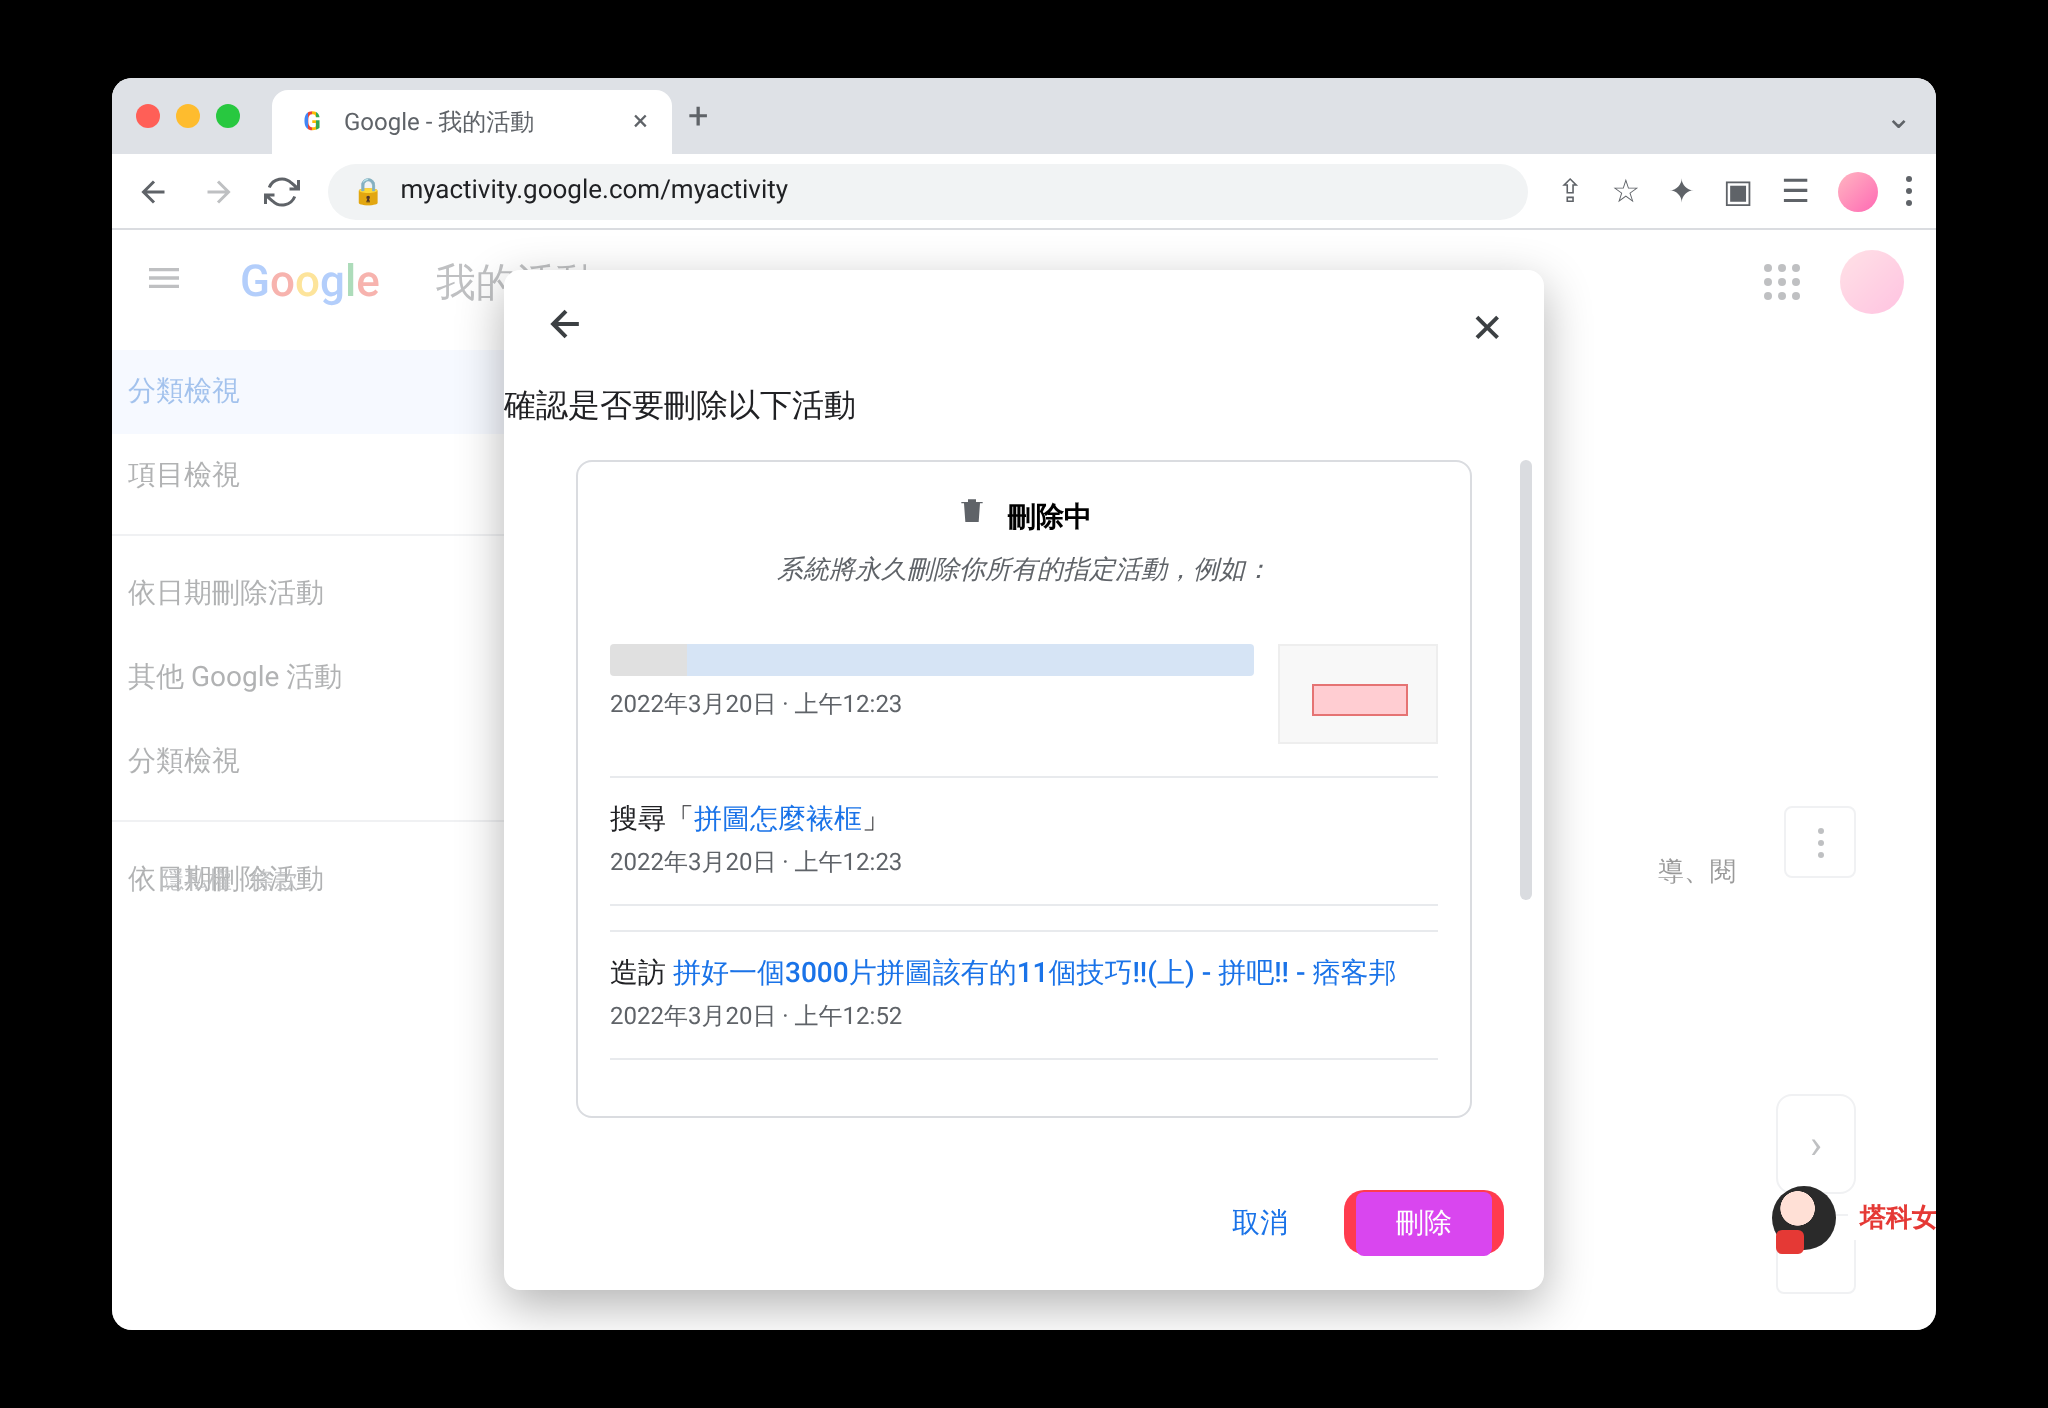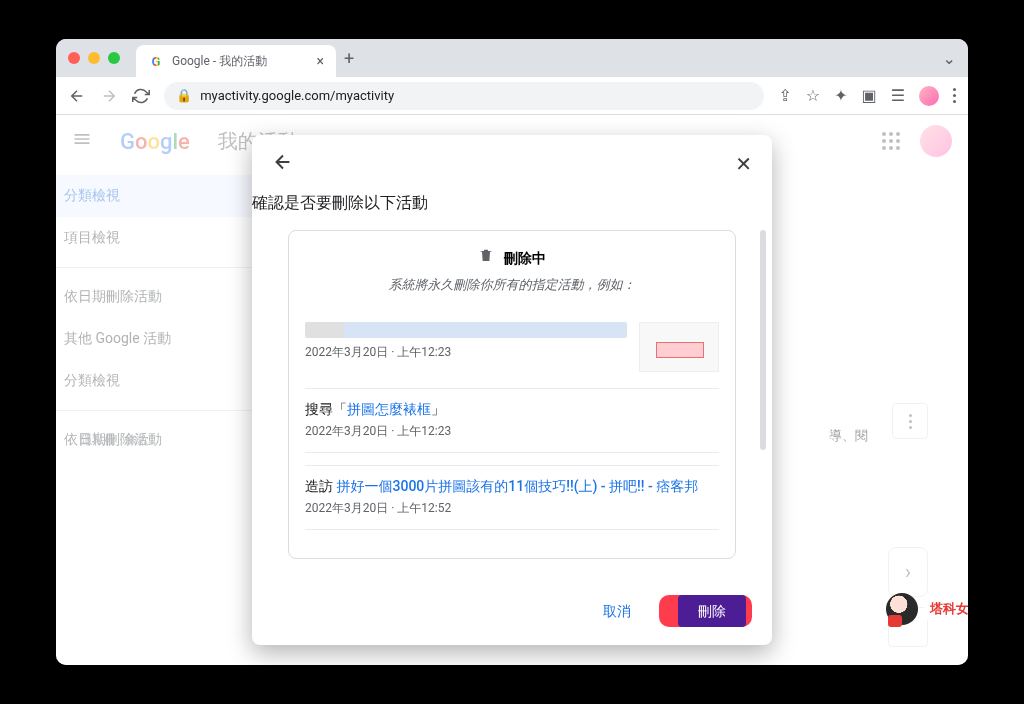--- a/index.html
+++ b/index.html
@@ -71,21 +71,21 @@
 .blur-thumb { width: 80px; height: 50px; background: #f8f8f8; border: 1px solid #eee; position: relative; }
 .blur-thumb::after { content:''; position: absolute; left: 20%; top: 40%; width: 60%; height: 28%; background: #ffcdd2; border: 1px solid #e57373; }
 .item-divider { height: 1px; background: #e8eaed; margin: 12px 0; }
 .activity-item { margin-bottom: 4px; }
 .act-line { font-size: 14px; color: #202124; font-weight: 500; }
 .act-link { color: #1a73e8; margin-top: 24px; }
 .act-time { font-size: 12px; color: #5f6368; margin-top: 4px; }
 .modal-footer { padding: 16px 20px; display: flex; justify-content: flex-end; gap: 16px; align-items: flex-start; }
 .btn-cancel { color: #1a73e8; font-size: 14px; font-weight: 500; padding: 8px 12px; }
 .btn-delete-wrap { background: #ff3b4e; border-radius: 10px; padding: 6px; }
-.btn-delete { background: #4c1d95; color: #fff; font-size: 14px; font-weight: 500; padding: 8px 20px; border-radius: 4px; margin-left: 13px; }
+.btn-delete { background: #d946ef; color: #fff; font-size: 14px; font-weight: 500; padding: 8px 20px; border-radius: 4px; }
 
 .watermark { position: absolute; right: -20px; bottom: 40px; z-index: 20; display: flex; align-items: center; gap: 6px; }
 .wm-icon { width: 32px; height: 32px; border-radius: 50%; background: radial-gradient(circle at 40% 35%, #ffe0d6 30%, #2a2a2a 31%); position: relative; }
 .wm-icon::before { content:''; position:absolute; bottom:-2px; left:2px; width:14px; height:12px; background:#e53935; border-radius:3px; }
 .wm-text { background:#fff; color:#e53935; font-size:13px; font-weight:600; padding:2px 6px; border-radius:3px; }
 </style>
 </head>
 <body>
 
 <div class="browser-window">

